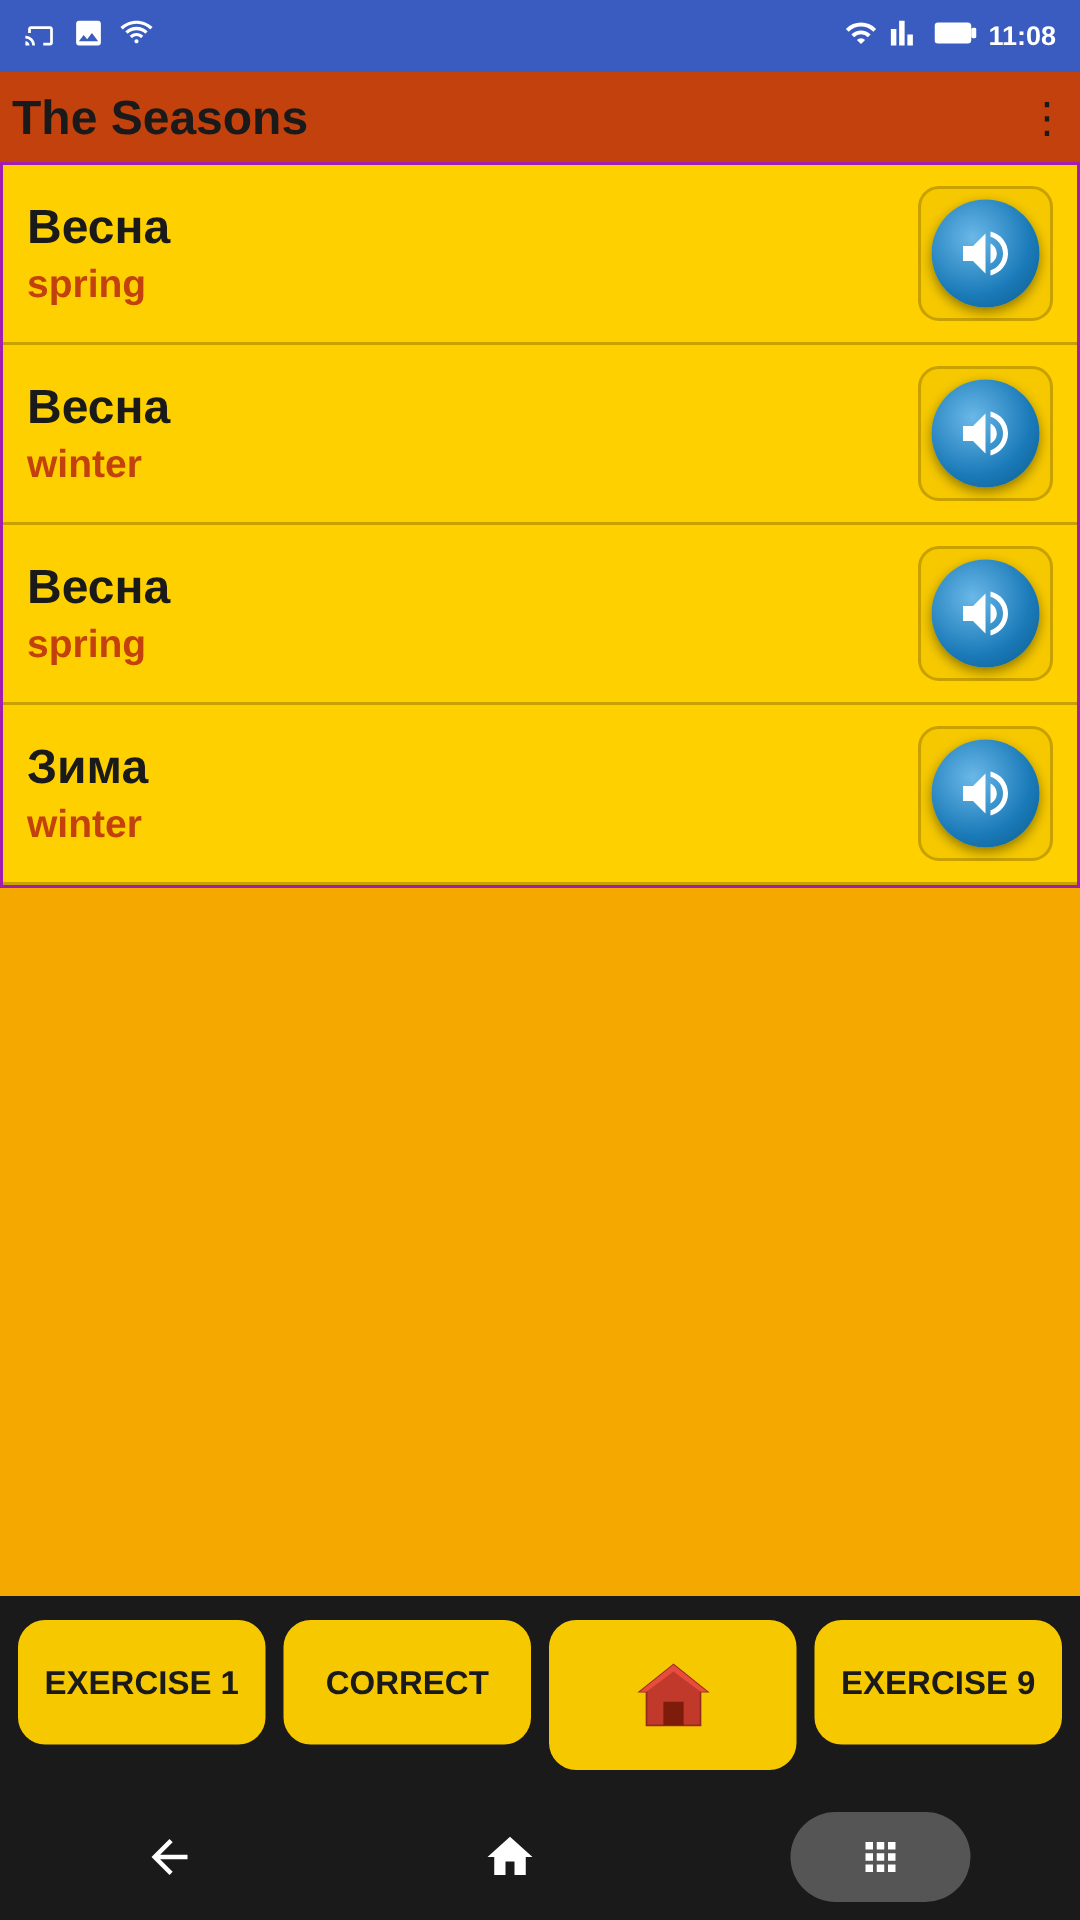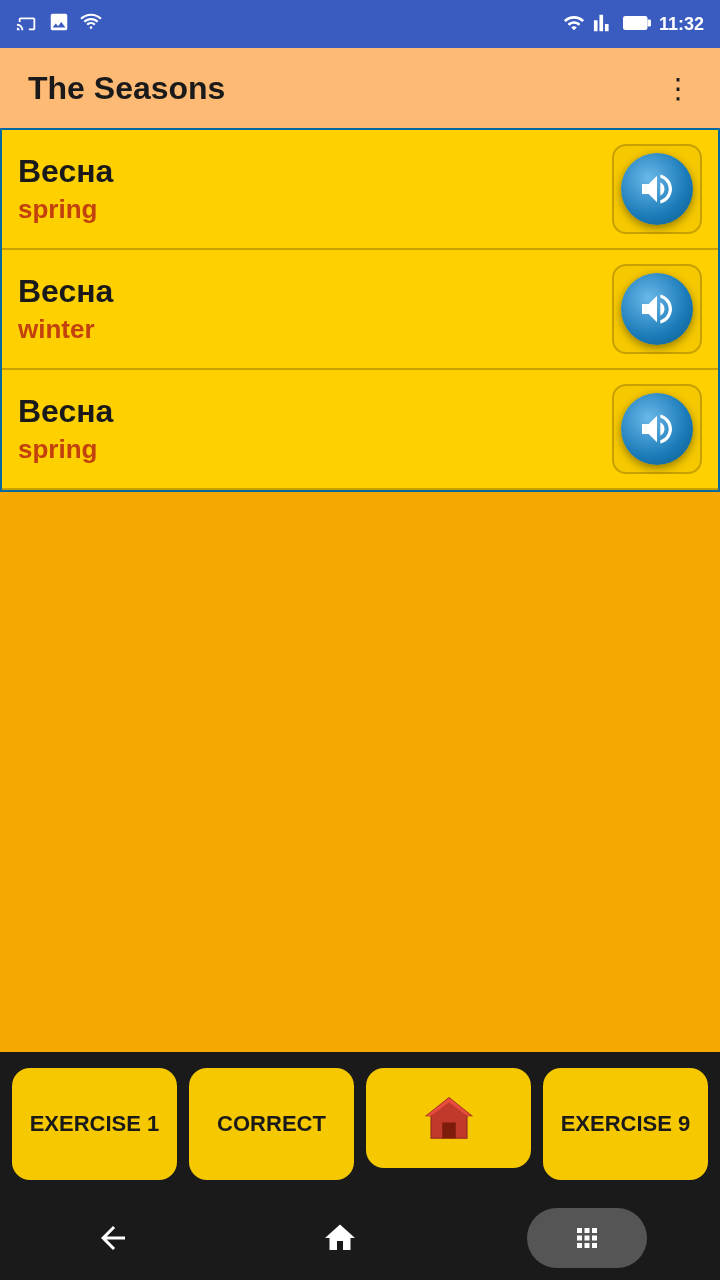--- a/index.html
+++ b/index.html
@@ -37,26 +37,26 @@
       font-size: 15px;
       font-weight: bold;
     }
     .status-icon {
       color: white;
       font-size: 16px;
     }
 
     
     #app-header {
-      background: #fdba74;
-      height: 80px;
+      background: #c2410c;
+      height: 60px;
       display: flex;
       align-items: center;
       justify-content: space-between;
-      padding: 0 28px;
+      padding: 0 8px;
       flex-shrink: 0;
     }
     #app-header .title {
       font-size: 32px;
       font-weight: bold;
       color: #1a1a1a;
     }
     .menu-dots {
       color: #1a1a1a;
       font-size: 28px;
@@ -68,21 +68,21 @@
       flex: 1;
       background: #f5a800;
       display: flex;
       flex-direction: column;
       overflow: hidden;
     }
 
     
     #word-list {
       background: #f5c800;
-      border: 2px solid #0369a1;
+      border: 2px solid #a21caf;
     }
 
     .word-row {
       display: flex;
       align-items: center;
       justify-content: space-between;
       padding: 14px 16px;
       border-bottom: 2px solid #c8a000;
       background: #ffd000;
     }
@@ -143,21 +143,21 @@
     #bottom-buttons {
       background: #1a1a1a;
       padding: 16px 12px;
       display: flex;
       gap: 12px;
       justify-content: space-between;
       flex-shrink: 0;
     }
     .action-btn {
       flex: 1;
-      height: 112px;
+      height: 83px;
       background: #f5c800;
       border: none;
       border-radius: 18px;
       font-size: 22px;
       font-weight: bold;
       color: #1a1a1a;
       cursor: pointer;
       display: flex;
       align-items: center;
       justify-content: center;
@@ -249,21 +249,21 @@
       <svg width="22" height="22" viewBox="0 0 24 24" fill="white">
         <path d="M1 21h4V9H1v12zm6 0h4V3H7v18zm6 0h4v-8h-4v8z"></path>
       </svg>
     </span>
     <span>
       <svg width="28" height="22" viewBox="0 0 24 14" fill="white">
         <rect x="0" y="1" width="21" height="12" rx="2" ry="2" fill="white"></rect>
         <rect x="21" y="4" width="3" height="6" rx="1" fill="white"></rect>
       </svg>
     </span>
-    <span style="color:white;font-size:18px;font-weight:bold;">11:32</span>
+    <span style="color:white;font-size:18px;font-weight:bold;">11:08</span>
   </div>
 </div>
 
 <div id="app-header">
   <span class="title">The Seasons</span>
   <span class="menu-dots">⋮</span>
 </div>
 
 <div id="main-content">
 
@@ -304,20 +304,33 @@
       </div>
       <button class="audio-btn" aria-label="Play autumn">
         <div class="audio-circle">
           <svg viewBox="0 0 24 24" fill="white">
             <path d="M3 9v6h4l5 5V4L7 9H3zm13.5 3c0-1.77-1.02-3.29-2.5-4.03v8.05c1.48-.73 2.5-2.25 2.5-4.02zM14 3.23v2.06c2.89.86 5 3.54 5 6.71s-2.11 5.85-5 6.71v2.06c4.01-.91 7-4.49 7-8.77s-2.99-7.86-7-8.77z"></path>
           </svg>
         </div>
       </button>
     </div>
 
+    <div class="word-row">
+      <div class="word-text-group">
+        <span class="word-native">Зима</span>
+        <span class="word-translation">winter</span>
+      </div>
+      <button class="audio-btn" aria-label="Play winter">
+        <div class="audio-circle">
+          <svg viewBox="0 0 24 24" fill="white">
+            <path d="M3 9v6h4l5 5V4L7 9H3zm13.5 3c0-1.77-1.02-3.29-2.5-4.03v8.05c1.48-.73 2.5-2.25 2.5-4.02zM14 3.23v2.06c2.89.86 5 3.54 5 6.71s-2.11 5.85-5 6.71v2.06c4.01-.91 7-4.49 7-8.77s-2.99-7.86-7-8.77z"></path>
+          </svg>
+        </div>
+      </button>
+    </div>
 
   </div>
 
   <div id="empty-area"></div>
 
 </div>
 
 <div id="bottom-buttons">
   <button class="action-btn">EXERCISE 1</button>
   <button class="action-btn">CORRECT</button>

